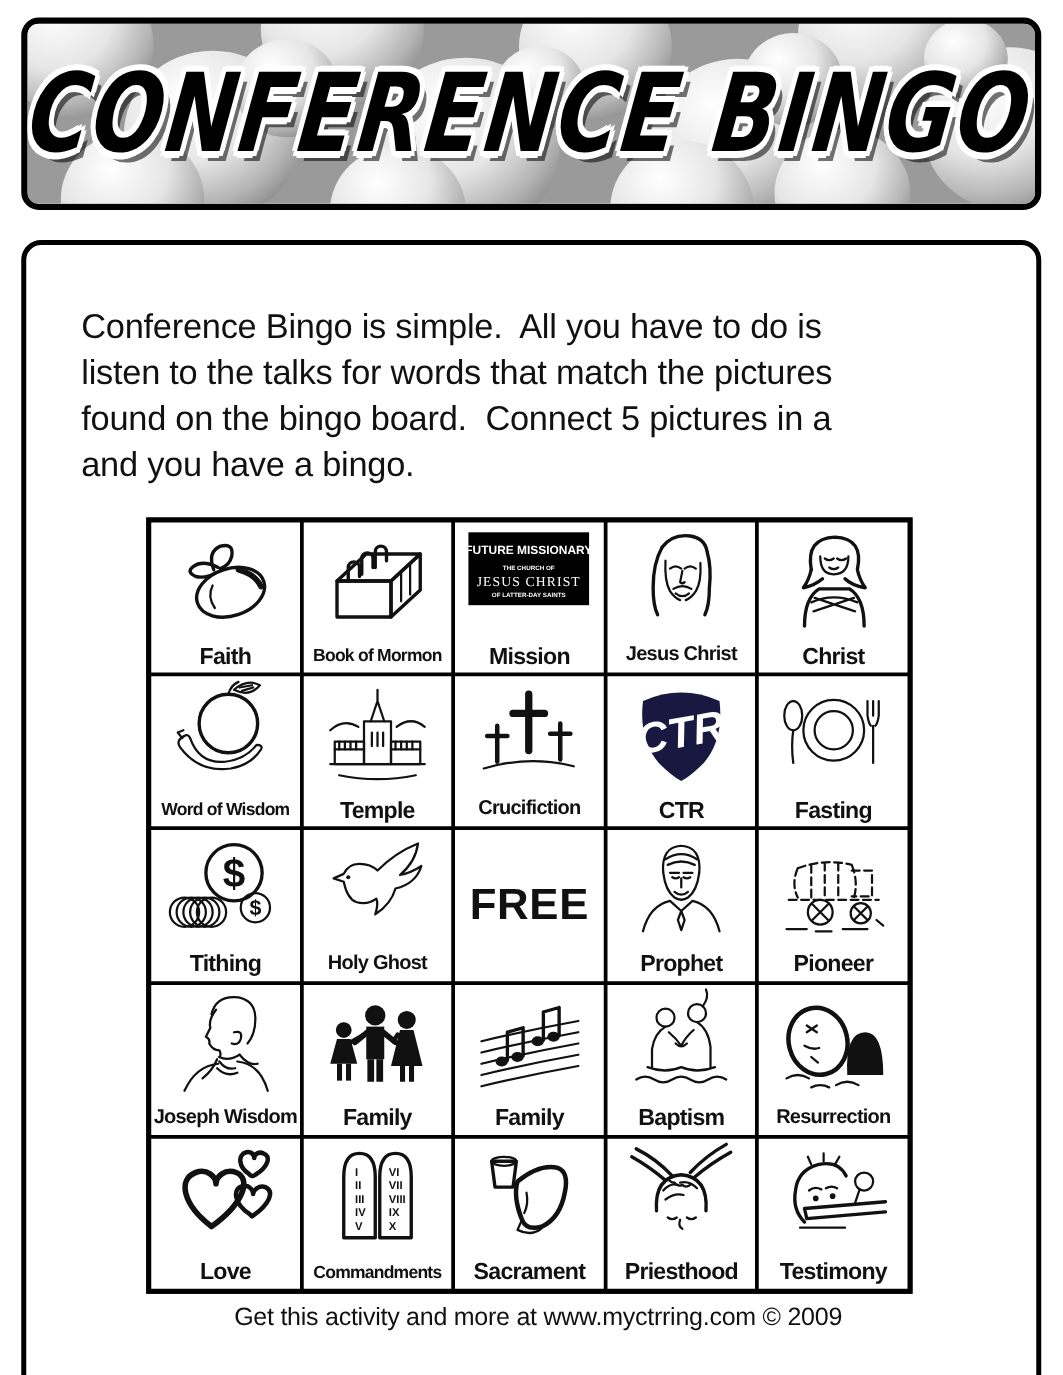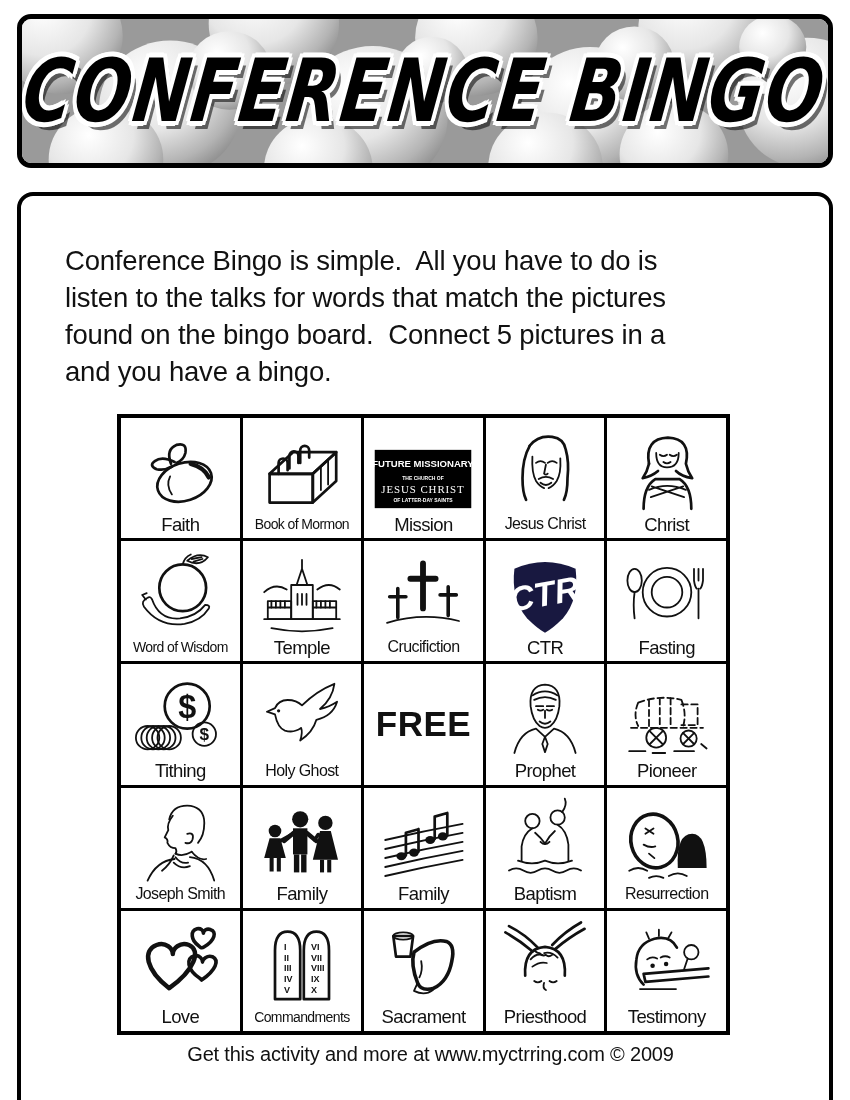--- a/index.html
+++ b/index.html
@@ -26,23 +26,23 @@
   .intro div{white-space:pre;}
 
   
   .grid{position:absolute;left:96px;top:218px;width:613px;height:621px;
         box-sizing:border-box;border:4px solid #000;background:#000;
         display:grid;grid-template-columns:repeat(5,1fr);
         grid-template-rows:repeat(5,1fr);gap:3px;}
   .cell{background:#fff;display:flex;flex-direction:column;align-items:center;
         justify-content:flex-end;overflow:hidden;}
   .art{flex:1 1 auto;width:100%;min-height:0;display:flex;
-       align-items:flex-end;justify-content:center;}
+       align-items:flex-start;justify-content:center;}
   .art svg{width:94px;height:90px;}
-  .cap{font-weight:400;font-size:18.5px;line-height:1;padding-bottom:4px;
+  .cap{font-weight:700;font-size:18.5px;line-height:1;padding-bottom:4px;
        letter-spacing:-0.6px;white-space:nowrap;}
   .cap.md{font-size:16px;padding-bottom:6px;}
   .cap.sm{font-size:14px;padding-bottom:7px;}
   .free-text{margin:auto;font-weight:700;font-size:35px;letter-spacing:0.5px;}
 
   
   .art svg :where(*:not(.attr):not(text)){stroke:#111;stroke-width:3;fill:none;
         stroke-linecap:round;stroke-linejoin:round;}
   .art svg text{stroke:none;fill:#111;font-family:"Liberation Sans",sans-serif;font-weight:bold;}
   .art svg text.wht{fill:#fff;}
@@ -307,21 +307,21 @@
         <svg viewBox="0 0 100 100">
           <path class="w2" d="M38 26 Q42 9 62 11 Q77 14 77 30 Q77 44 70 52"></path>
           <path class="w2" d="M42 22 Q35 31 37 38 L33 46 Q37 48 36 52 Q39 58 45 58 Q47 62 45 64"></path>
           <path class="w2" d="M58 42 q8 -2 6 6 q-2 6 -8 4"></path>
           <path class="w2" d="M45 64 Q53 68 63 62"></path>
           <path class="w2" d="M43 66 Q39 76 30 83 M63 62 Q71 72 79 70"></path>
           <path class="w2" d="M45 68 q6 8 14 6 M43 74 q8 8 18 4"></path>
           <path class="w2" d="M14 94 Q24 72 44 70 M61 68 Q81 70 88 94"></path>
         </svg>
       </div>
-      <div class="cap md">Joseph Smith</div>
+      <div class="cap md">Joseph Wisdom</div>
     </div>
 
     <div class="cell">
       <div class="art">
         <svg viewBox="0 0 100 100">
           <circle class="blk" cx="20" cy="40" r="7"></circle>
           <path class="blk" d="M14 48 L26 48 L32 70 L8 70 Z"></path>
           <rect class="blk" x="14" y="70" width="4.5" height="15"></rect>
           <rect class="blk" x="22" y="70" width="4.5" height="15"></rect>
           <path class="w4" d="M26 51 L40 43"></path>

